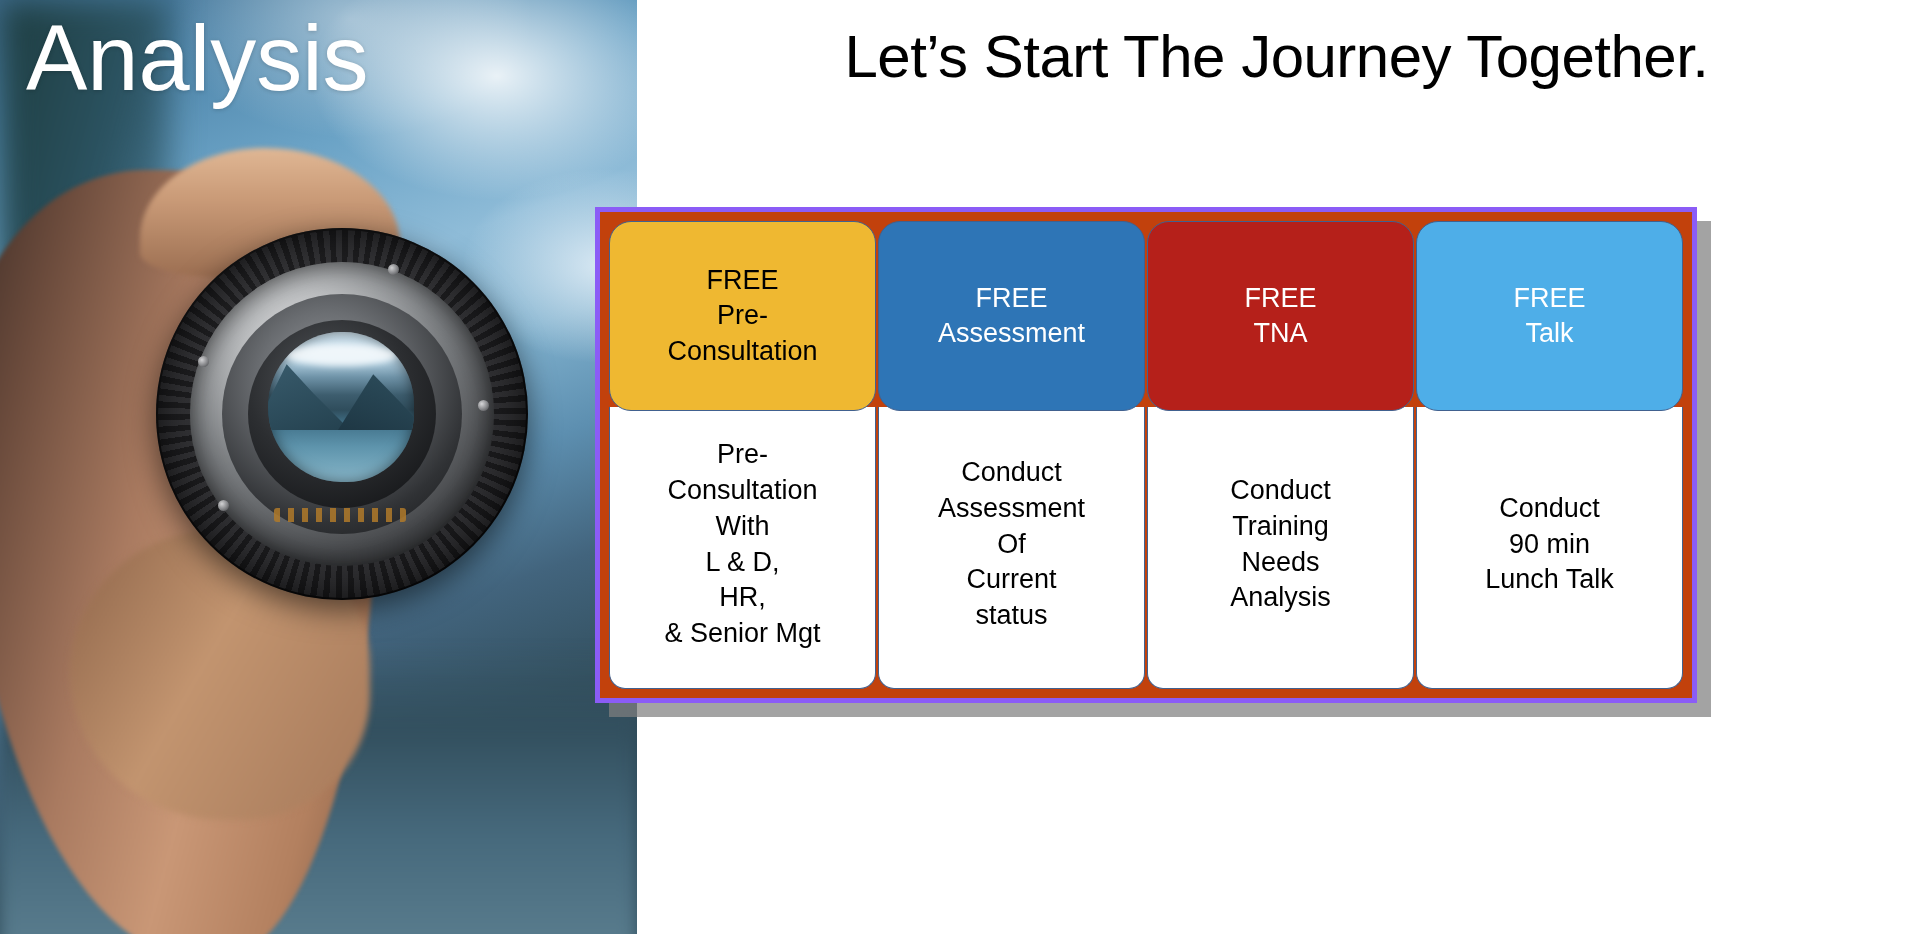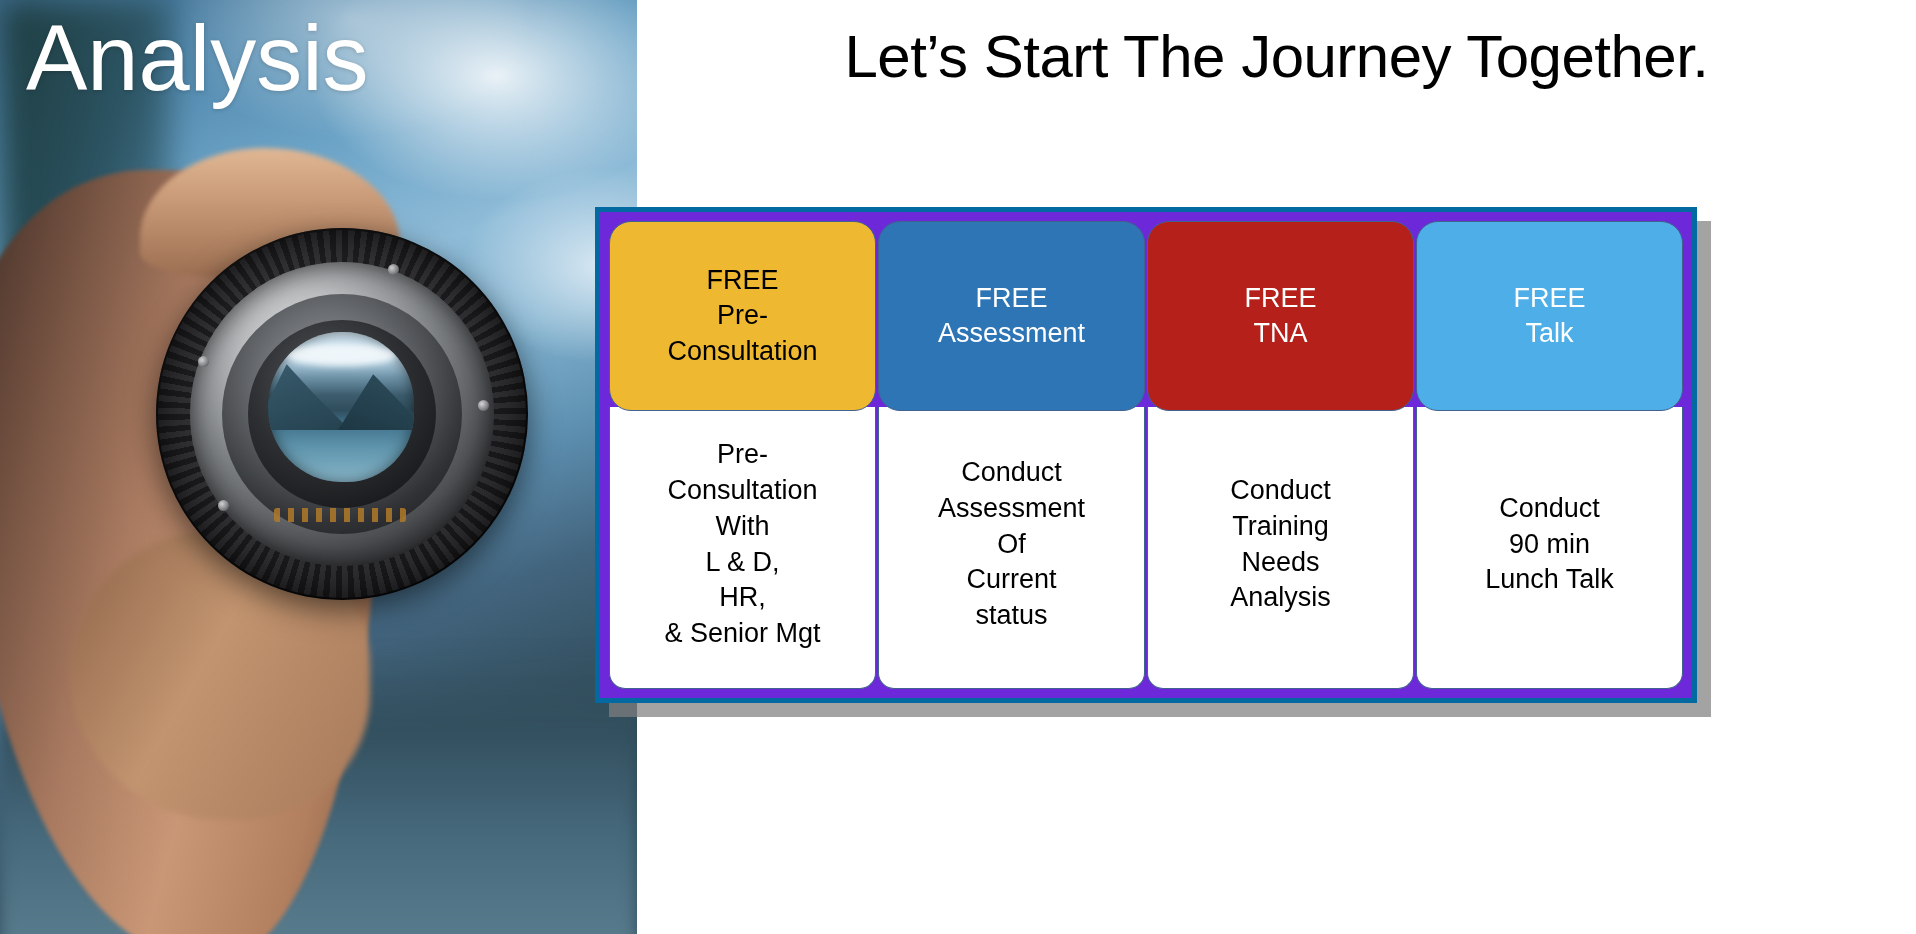--- a/index.html
+++ b/index.html
@@ -247,22 +247,22 @@
     color: #000000;
   }
 
   
   .frame {
     position: absolute;
     left: -42px;
     top: 207px;
     width: 1102px;
     height: 496px;
-    background: #6d28d9;
-    border: 5px solid #0369a1;
+    background: #c2410c;
+    border: 5px solid #8b5cf6;
     box-shadow: 14px 14px 0 0 rgba(128,128,128,0.72);
     box-sizing: border-box;
   }
   .columns {
     position: absolute;
     left: 9px;
     top: 9px;
     right: 9px;
     bottom: 9px;
     display: flex;

